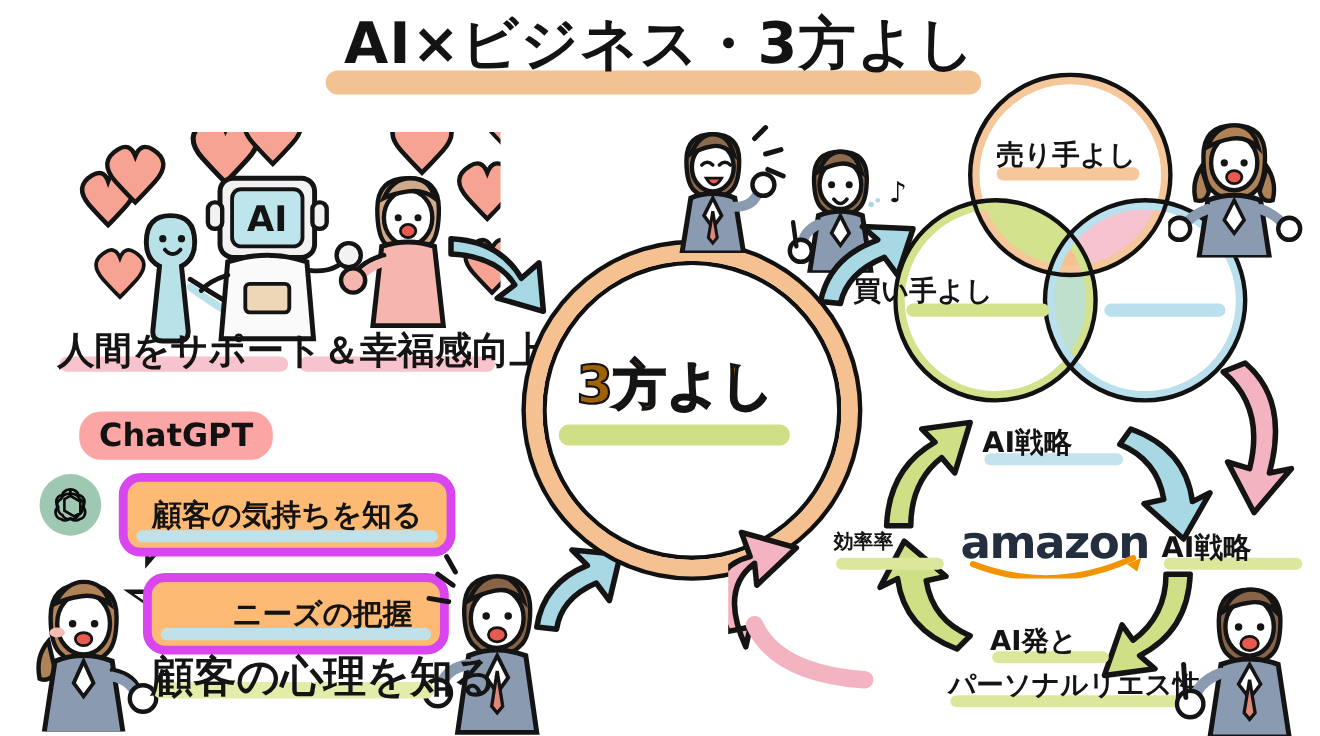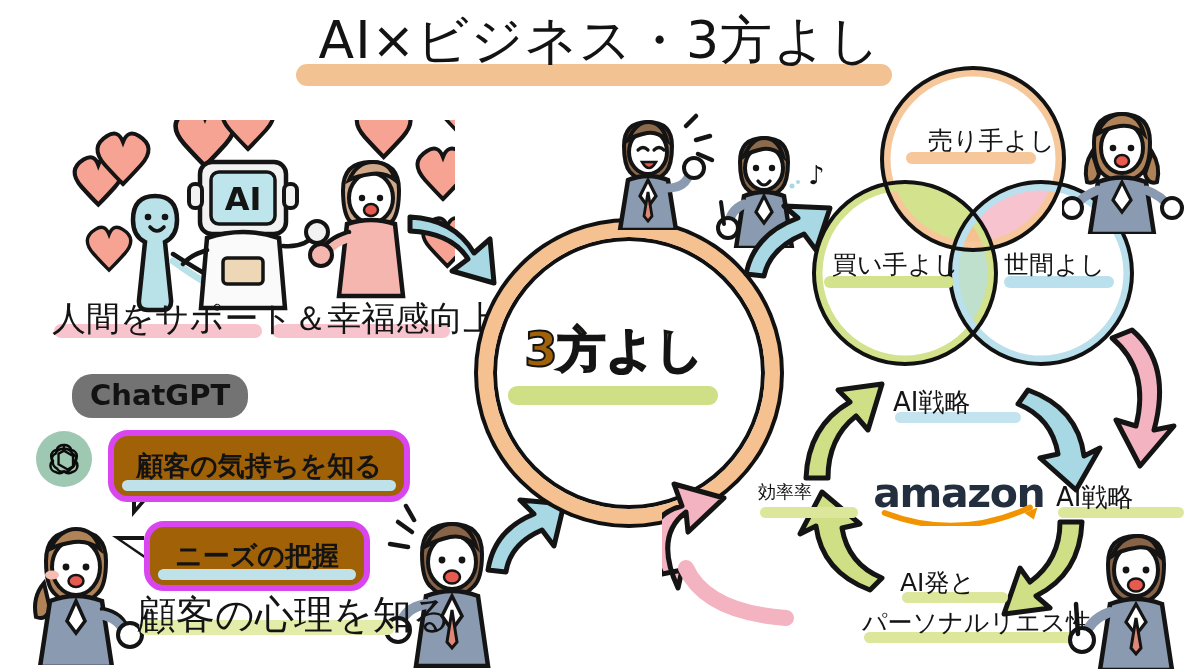--- a/index.html
+++ b/index.html
@@ -1,19 +1,19 @@
 <!DOCTYPE html>
 <html><head>
 <meta charset="utf-8">
 <style>
   html,body{margin:0;padding:0;background:#fff;}
   body{width:1200px;height:669px;overflow:hidden;font-family:"DejaVu Sans","Liberation Sans",sans-serif;}
   #canvas{position:relative;width:1200px;height:669px;background:#fff;}
   .abs{position:absolute;}
-  .jp{font-family:"DejaVu Sans","Liberation Sans",sans-serif;font-weight:400;color:#141414;white-space:nowrap;}
+  .jp{font-family:"DejaVu Sans","Liberation Sans",sans-serif;font-weight:700;color:#141414;white-space:nowrap;}
 
   
   #title-wrap{left:0;top:14px;width:1200px;text-align:center;}
   #title-hl{position:absolute;left:296px;top:64px;width:596px;height:22px;background:#f3c292;border-radius:11px;}
   #title-text{position:relative;font-size:52px;letter-spacing:1px;color:#131313;line-height:1;}
 
   
   .mk{position:absolute;border-radius:8px;}
 
   
@@ -22,49 +22,49 @@
   #center-label{left:478px;top:318px;width:272px;text-align:center;}
   #center-hl{left:508px;top:386px;width:210px;height:19px;background:#cfdf86;border-radius:9px;}
   #center-text{position:relative;font-size:48px;font-weight:800;color:#a16207;-webkit-text-stroke:2px #141414;}
 
   
   #cap1{left:52px;top:296px;font-size:34px;}
   #cap1-hl-a{left:54px;top:324px;width:208px;height:14px;background:#f7c4cd;}
   #cap1-hl-b{left:272px;top:324px;width:178px;height:14px;background:#f7c4cd;}
 
   
-  #gpt-badge{left:72px;top:374px;padding:4px 18px 6px;background:#737373;border-radius:20px;}
+  #gpt-badge{left:72px;top:374px;padding:4px 18px 6px;background:#fca5a5;border-radius:20px;}
   #gpt-badge span{font-size:29px;color:#121212;font-weight:700;}
 
   
   #openai-logo{left:36px;top:431px;width:56px;height:56px;border-radius:50%;background:#9fc8b2;
       display:flex;align-items:center;justify-content:center;}
 
   
-  .bubble{position:absolute;background:#a16207;border:6px solid #d946ef;border-radius:20px;
+  .bubble{position:absolute;background:#fdba74;border:8px solid #d946ef;border-radius:20px;
       display:flex;align-items:center;justify-content:center;}
   .bubble .bl{position:absolute;left:8px;right:8px;bottom:5px;height:11px;background:#bfe2ea;border-radius:6px;}
   .bubble span{position:relative;font-size:27px;color:#131313;font-weight:700;}
   .btail{position:absolute;width:0;height:0;}
 
   #bub1{left:108px;top:430px;width:290px;height:60px;}
   #bub1-tail{left:132px;top:487px;border-left:0 solid transparent;border-right:26px solid transparent;border-top:30px solid #151515;}
   #bub1-tail2{left:136px;top:485px;border-left:0 solid transparent;border-right:19px solid transparent;border-top:22px solid #fff;}
 
-  #bub2{left:144px;top:521px;width:214px;height:58px;}
+  #bub2{left:130px;top:521px;width:214px;height:58px;padding-left:48px;}
   #bub2-tail{left:112px;top:536px;border-top:0 solid transparent;border-bottom:22px solid transparent;border-right:32px solid #151515;}
   #bub2-tail2{left:122px;top:540px;border-top:0 solid transparent;border-bottom:15px solid transparent;border-right:22px solid #fff;}
 
   #cap2{left:137px;top:588px;font-size:39px;}
   #cap2-hl{left:139px;top:620px;width:256px;height:15px;background:#e4ecaa;}
   #venn-svg{left:812px;top:66px;}
   .vlabel{position:absolute;font-size:25px;z-index:9;}
-  #vl-top{left:928px;top:124px;}
+  #vl-top{left:906px;top:124px;}
   #vl-top-hl{left:906px;top:152px;width:130px;height:12px;background:#f6c79a;z-index:8;}
-  #vl-left{left:832px;top:248px;}
+  #vl-left{left:776px;top:248px;}
   #vl-left-hl{left:824px;top:276px;width:130px;height:12px;background:#d3e28c;z-index:8;}
   #vl-right{left:1004px;top:248px;}
   #vl-right-hl{left:1004px;top:276px;width:110px;height:12px;background:#b9e0ec;z-index:8;}
 
   
   #amazon-logo{left:866px;top:470px;width:190px;height:56px;}
   #cyc-top{left:893px;top:385px;font-size:26px;}
   #cyc-top-hl{left:895px;top:412px;width:126px;height:11px;background:#c3e3ee;}
   #cyc-right{left:1056px;top:480px;font-size:26px;}
   #cyc-right-hl{left:1058px;top:507px;width:126px;height:11px;background:#dde79c;}
@@ -291,21 +291,20 @@
     <circle cx="161" cy="93" r="91" fill="none" stroke="#121212" stroke-width="4"></circle>
     <circle cx="93" cy="207" r="91" fill="none" stroke="#121212" stroke-width="4"></circle>
     <circle cx="229" cy="207" r="91" fill="none" stroke="#121212" stroke-width="4"></circle>
   </svg>
 
   <div class="mk abs" id="vl-top-hl"></div>
   <div class="jp abs vlabel" id="vl-top">売り手よし</div>
   <div class="mk abs" id="vl-left-hl"></div>
   <div class="jp abs vlabel" id="vl-left">買い手よし</div>
   <div class="mk abs" id="vl-right-hl"></div>
-  <div class="jp abs vlabel" id="vl-right">世間よし</div>
 
   <svg class="abs" style="left:1062px;top:104px;" width="130" height="130">
     <path d="M32 38 q0-28 28-28 q28 0 28 28 q0 22-7 30 q-8 9-21 9 q-13 0-21-9 q-7-8-7-30z" fill="#b08258" stroke="#141414" stroke-width="4"></path>
     <ellipse cx="60" cy="44" rx="21" ry="25" fill="#fff" stroke="#141414" stroke-width="4"></ellipse>
     <path d="M35 30 q9-20 25-20 q17 0 22 20 q-11-10-24-8 q-13 2-23 8z" fill="#b08258" stroke="#141414" stroke-width="4"></path>
     <path d="M30 48 q-9 14-5 30 q9 3 12-8z" fill="#b08258" stroke="#141414" stroke-width="4"></path>
     <path d="M90 48 q9 14 5 30 q-9 3-12-8z" fill="#b08258" stroke="#141414" stroke-width="4"></path>
     <circle cx="51" cy="44" r="3.3" fill="#141414"></circle>
     <circle cx="69" cy="44" r="3.3" fill="#141414"></circle>
     <ellipse cx="60" cy="57" rx="7" ry="6" fill="#e8594f" stroke="#141414" stroke-width="2.5"></ellipse>

